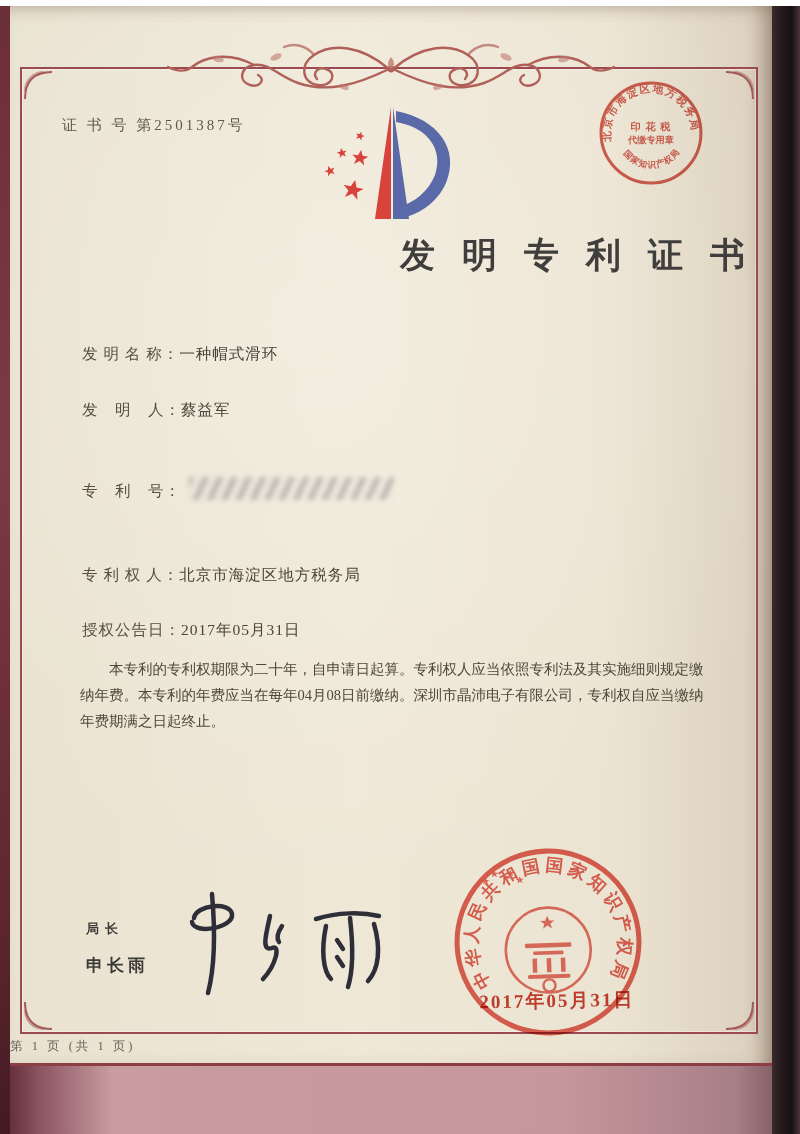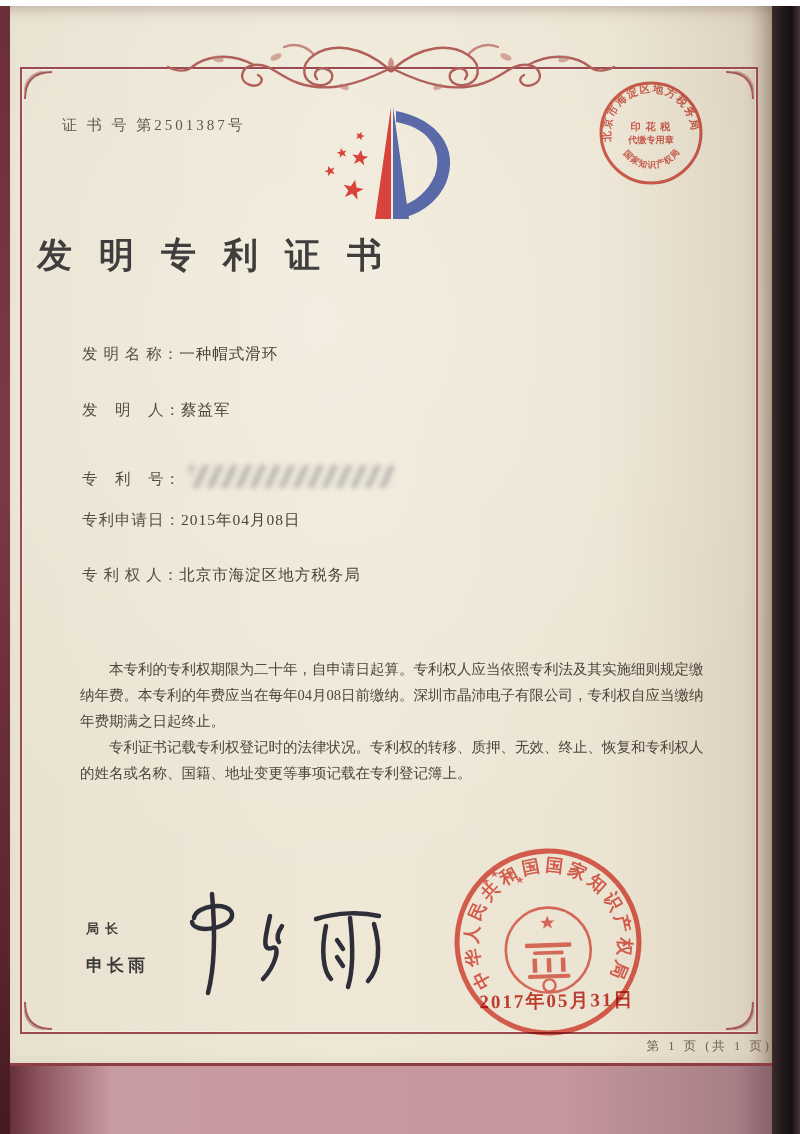--- a/index.html
+++ b/index.html
@@ -20,21 +20,21 @@
       linear-gradient(90deg,#e9e2d0 0%,#efe8d7 45%,#ece4d2 78%,#ddd2bf 97%,#c9bca9 100%),
       #ece4d2;
     box-shadow:inset 0 14px 18px -14px rgba(90,60,50,.35), inset -18px 0 24px -16px rgba(80,50,40,.45);}
   .frame{position:absolute;left:10px;top:61px;right:14px;bottom:29px;
     border:2.5px solid #9a4a50;box-shadow:inset 0 0 0 1px rgba(255,255,255,.35);}
   .corner{position:absolute;width:34px;height:34px;stroke:#a35a57;fill:none;stroke-width:2;}
   .flourish{position:absolute;left:146px;top:29px;width:470px;height:68px;}
   
   .certno{position:absolute;left:52px;top:110px;font-size:15px;letter-spacing:3px;color:#5f584e;}
   .logo{position:absolute;left:288px;top:95px;width:172px;height:134px;}
-  .title{position:absolute;left:0;top:226px;width:100%;text-align:left;font-size:35px;
+  .title{position:absolute;left:0;top:226px;width:100%;text-align:right;font-size:35px;
     font-weight:600;color:#3f3e3c;letter-spacing:27px;text-indent:27px;}
   
   .row{position:absolute;left:72px;font-size:15.5px;color:#564e43;letter-spacing:1px;white-space:nowrap;}
   .row .val{color:#4b4337;text-align:center;}
   .redact{display:inline-block;vertical-align:-4px;width:205px;height:23px;margin-left:8px;border-radius:2px;
     background:repeating-linear-gradient(115deg, rgba(110,110,116,.55) 0 5px, rgba(190,188,186,.12) 5px 13px);
     filter:blur(2.5px);opacity:.8;}
   
   .bodytext{position:absolute;left:70px;right:58px;top:650px;font-size:14.5px;line-height:26px;color:#4e463c;}
   .bodytext p{margin:0;text-indent:2em;}
@@ -42,21 +42,21 @@
   .sig-title{position:absolute;left:76px;top:914px;font-size:13px;font-weight:600;letter-spacing:6px;color:#3c3a38;}
   .sig-name{position:absolute;left:76px;top:948px;font-size:17px;font-weight:600;letter-spacing:4px;color:#3c3a38;}
   .handwriting{position:absolute;left:168px;top:882px;width:240px;height:112px;}
   
   .seal{position:absolute;left:442px;top:840px;width:192px;height:192px;transform:rotate(-2deg);
     mix-blend-mode:multiply;opacity:.92;}
   .seal-date{position:absolute;left:452px;top:982px;width:190px;text-align:center;font-size:19px;
     font-weight:700;color:#c8382c;letter-spacing:2px;mix-blend-mode:multiply;opacity:.95;transform:rotate(-1deg);}
   .taxstamp{position:absolute;left:588px;top:74px;width:106px;height:106px;mix-blend-mode:multiply;opacity:.85;}
   
-  .footer{position:absolute;left:0;top:1032px;width:100%;text-align:right;font-size:12.5px;
+  .footer{position:absolute;left:0;top:1032px;width:100%;text-align:left;font-size:12.5px;
     letter-spacing:3px;color:#6a5f55;}
 </style>
 </head>
 <body>
 
 <div id="stage">
   <div class="edge-left"></div>
   <div class="edge-right"></div>
   <div class="bottom-line"></div>
   <div class="bottom-cloth"></div>
@@ -130,33 +130,32 @@
     </svg>
 
     <div class="title">发明专利证书</div>
 
     <div class="row" style="top:338px;">
       <span>发 明 名 称：</span><span class="val">一种帽式滑环</span>
     </div>
     <div class="row" style="top:394px;">
       <span>发　明　人：</span><span class="val">蔡益军</span>
     </div>
-    <div class="row" style="top:459px;">
+    <div class="row" style="top:471px;">
       <span>专　利　号：</span><span class="redact"></span>
-    </div>
-    <div class="row" style="top:504px;">
-      <span>专利申请日：</span><span class="val">2015年04月08日</span>
     </div>
     <div class="row" style="top:559px;">
       <span>专 利 权 人：</span><span class="val">北京市海淀区地方税务局</span>
     </div>
+    <div class="row" style="top:614px;">
+      <span>授权公告日：</span><span class="val">2017年05月31日</span>
+    </div>
 
     <div class="bodytext">
       <p>本专利的专利权期限为二十年，自申请日起算。专利权人应当依照专利法及其实施细则规定缴纳年费。本专利的年费应当在每年04月08日前缴纳。深圳市晶沛电子有限公司，专利权自应当缴纳年费期满之日起终止。</p>
-      <p>专利证书记载专利权登记时的法律状况。专利权的转移、质押、无效、终止、恢复和专利权人的姓名或名称、国籍、地址变更等事项记载在专利登记簿上。</p>
     </div>
 
     <div class="sig-title">局长</div>
     <div class="sig-name">申长雨</div>
     <svg class="handwriting" viewBox="0 0 240 112">
       <g stroke="#2e2e38" stroke-width="4.5" fill="none" stroke-linecap="round" stroke-linejoin="round">
         <path d="M34,6 C37,40 37,78 30,105"></path>
         <path d="M16,30 C18,17 52,13 54,26 C56,40 16,47 14,34"></path>
         <path d="M92,28 C88,46 83,64 94,60 C103,56 98,77 85,91"></path>
         <path d="M104,38 C100,44 98,50 101,54"></path>

